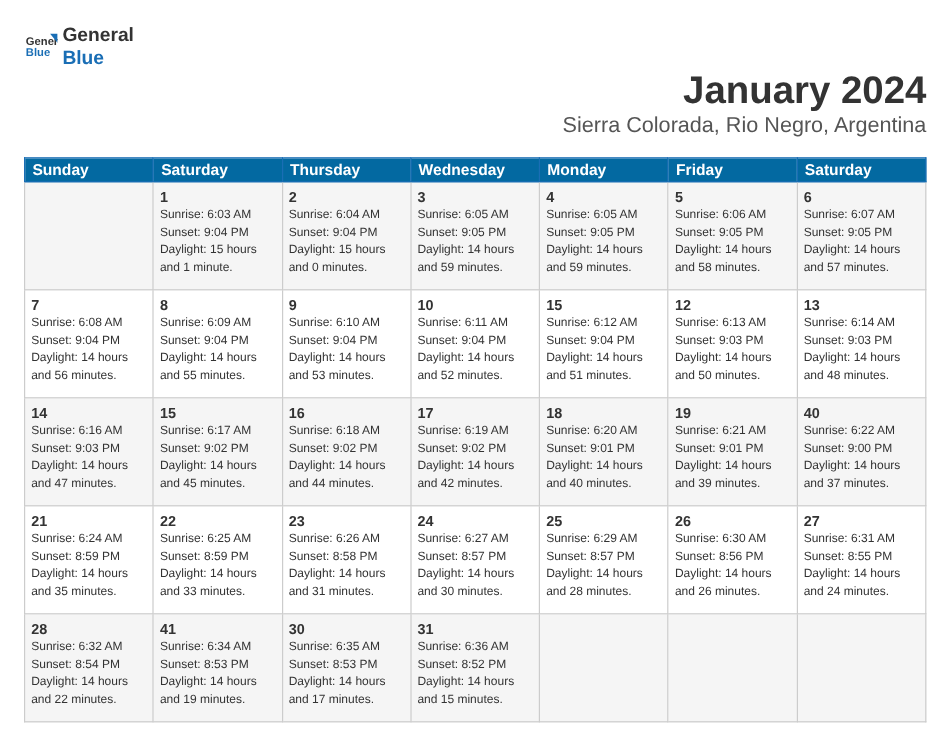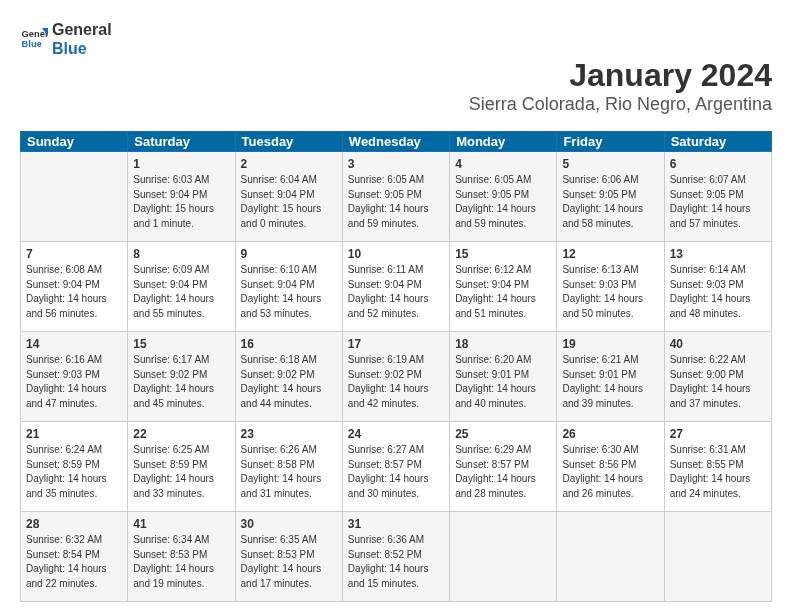--- a/index.html
+++ b/index.html
@@ -98,21 +98,21 @@
     <div class="month-title">January 2024</div>
     <div class="subtitle">Sierra Colorada, Rio Negro, Argentina</div>
   </div>
 </div>
 
 <table>
   <thead>
     <tr>
     <th>Sunday</th>
         <th>Saturday</th>
-        <th>Tuesday</th>
+        <th>Thursday</th>
         <th>Wednesday</th>
         <th>Monday</th>
         <th>Friday</th>
         <th>Saturday</th>
       </tr>
   </thead>
   <tbody id="calendar-body">
   <tr>
         <td></td>
         <td>

